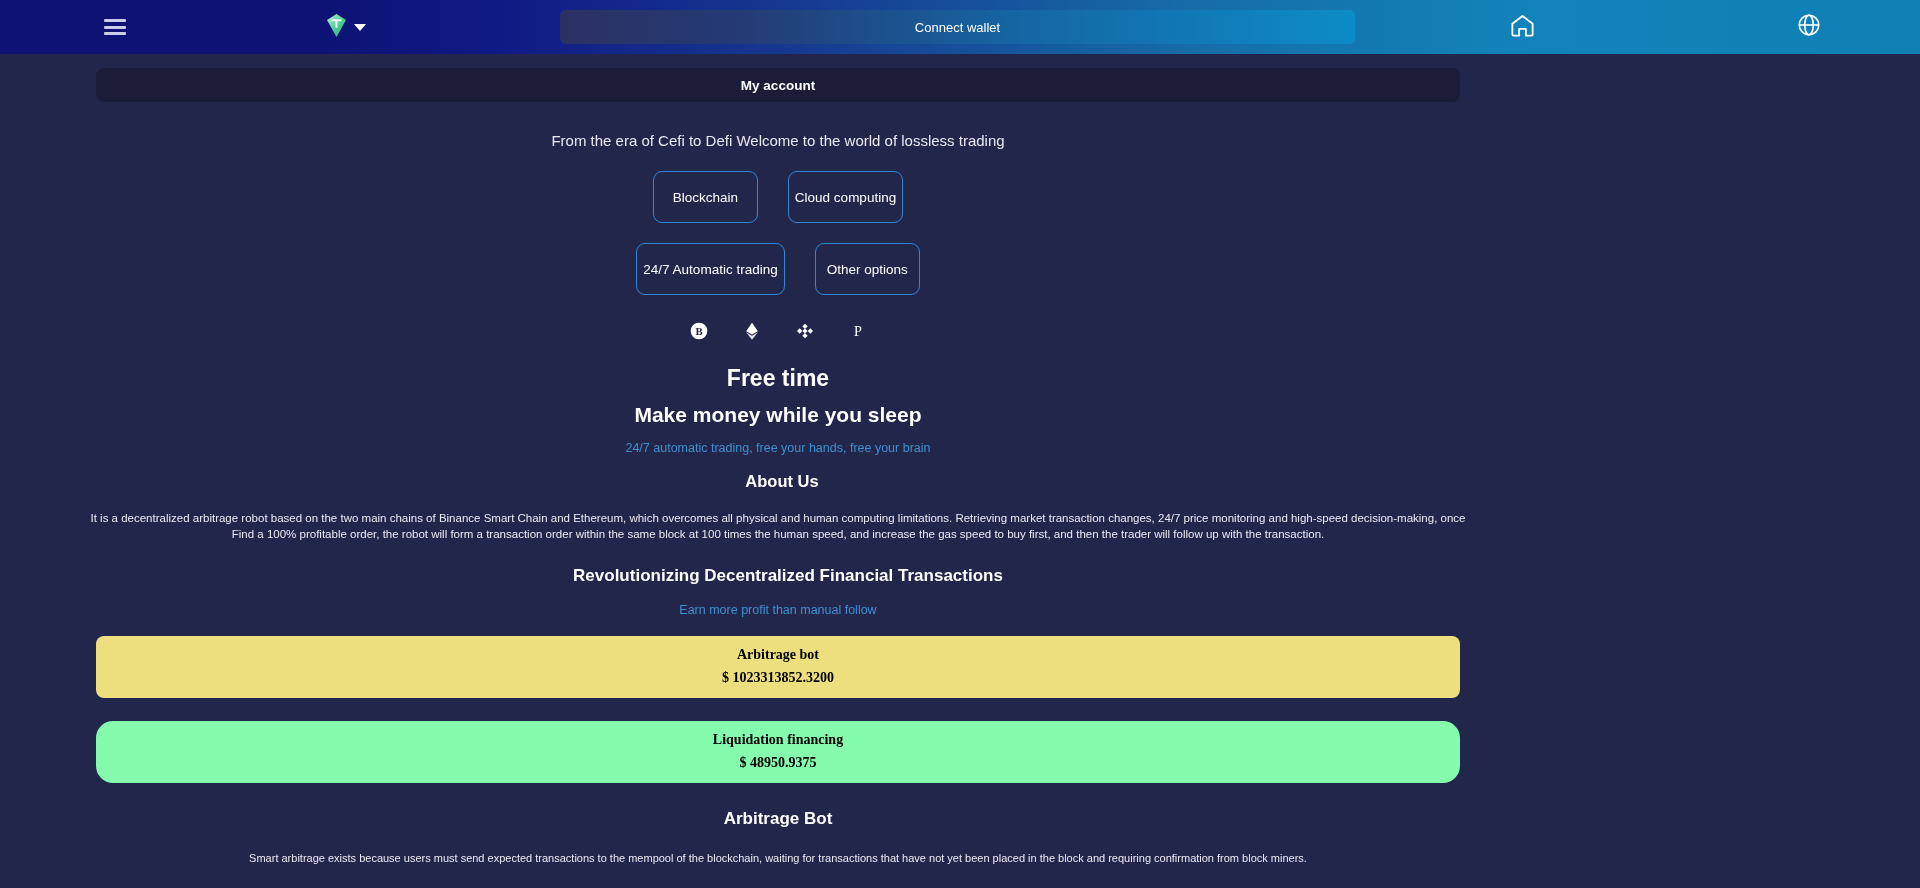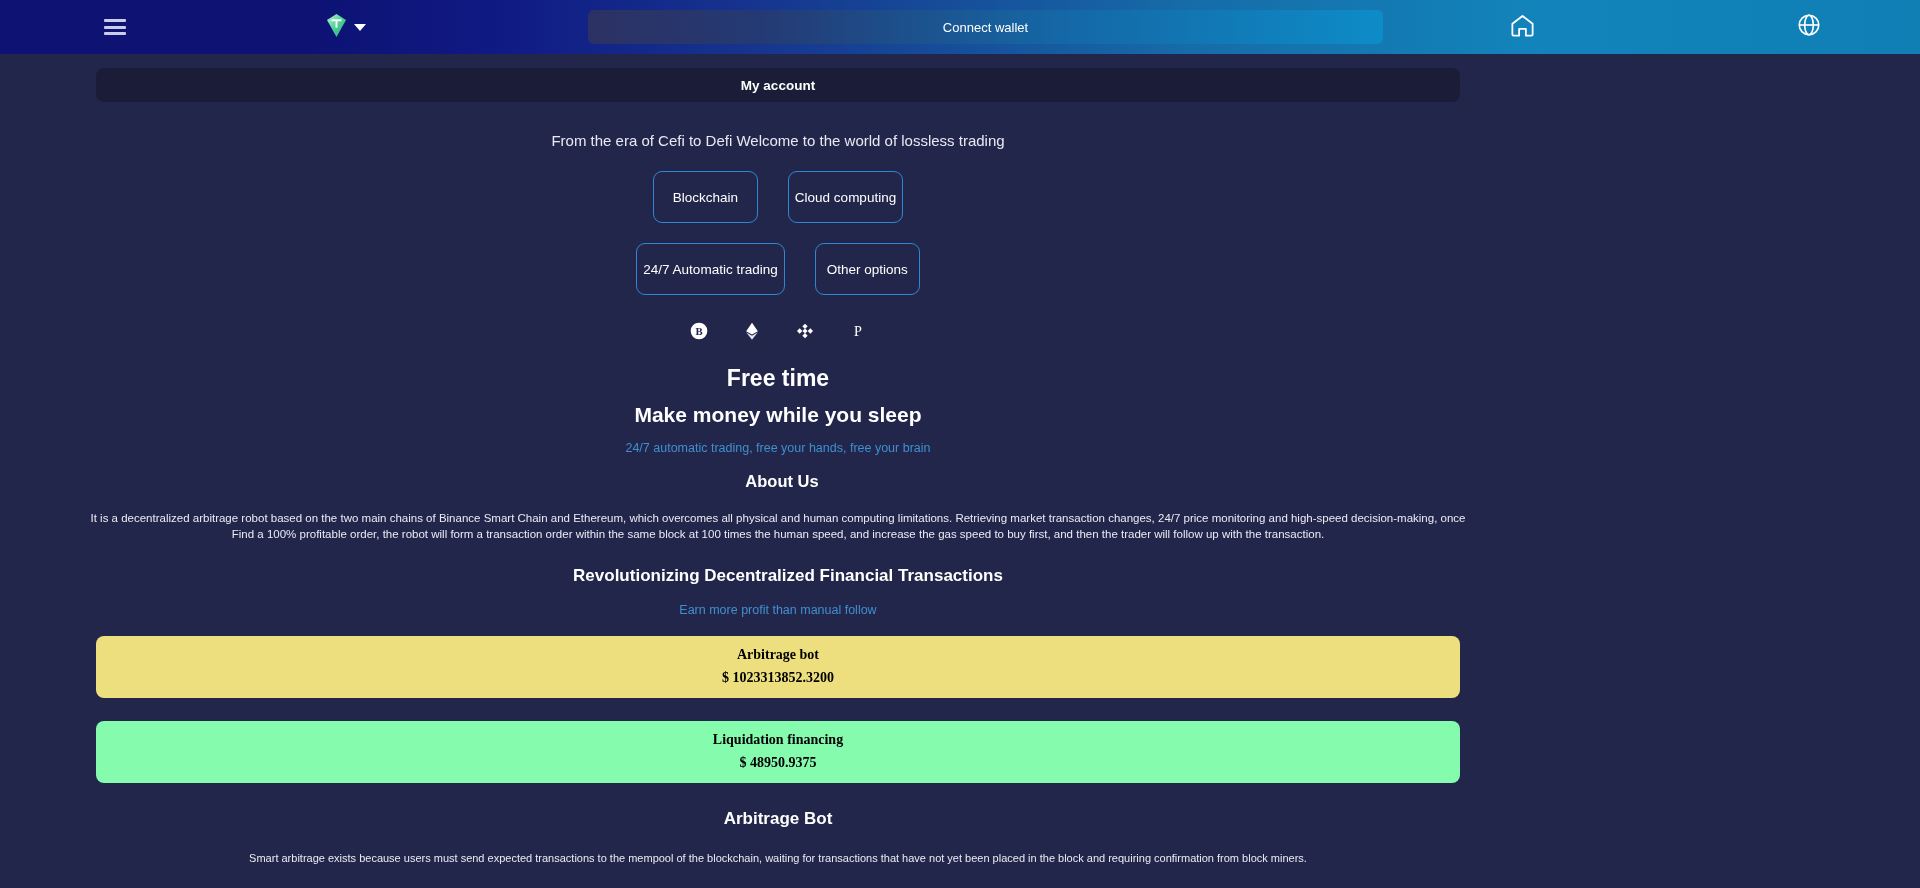--- a/index.html
+++ b/index.html
@@ -59,21 +59,21 @@
   }
   .chevron-down {
     width: 0; height: 0;
     border-left: 6px solid transparent;
     border-right: 6px solid transparent;
     border-top: 7px solid #ffffff;
   }
 
   .connect-wallet {
     position: absolute;
-    left: 588px;
+    left: 560px;
     top: 10px;
     width: 795px;
     height: 34px;
     border-radius: 6px;
     background: linear-gradient(90deg, #2c3163 0%, #243a74 22%, #1566a4 58%, #0d8cc7 100%);
     display: flex;
     align-items: center;
     justify-content: center;
     font-size: 13px;
     color: #ffffff;
@@ -212,21 +212,21 @@
     height: 62px;
     display: flex;
     flex-direction: column;
     align-items: center;
     justify-content: center;
     gap: 7px;
     color: #000000;
     font-family: "Liberation Serif", serif;
   }
   .stat-card.yellow { background: #eddf7e; margin-top: 19px; }
-  .stat-card.green  { background: #85fbae; margin-top: 23px; }
+  .stat-card.green  { background: #85fbae; margin-top: 23px; border-radius: 17px; }
   .stat-title { font-size: 14px; font-weight: bold; }
   .stat-value { font-size: 14px; font-weight: bold; }
 
   .h-arbitrage-bot {
     text-align: center;
     font-size: 17px;
     font-weight: bold;
     margin-top: 26px;
     color: #ffffff;
   }

